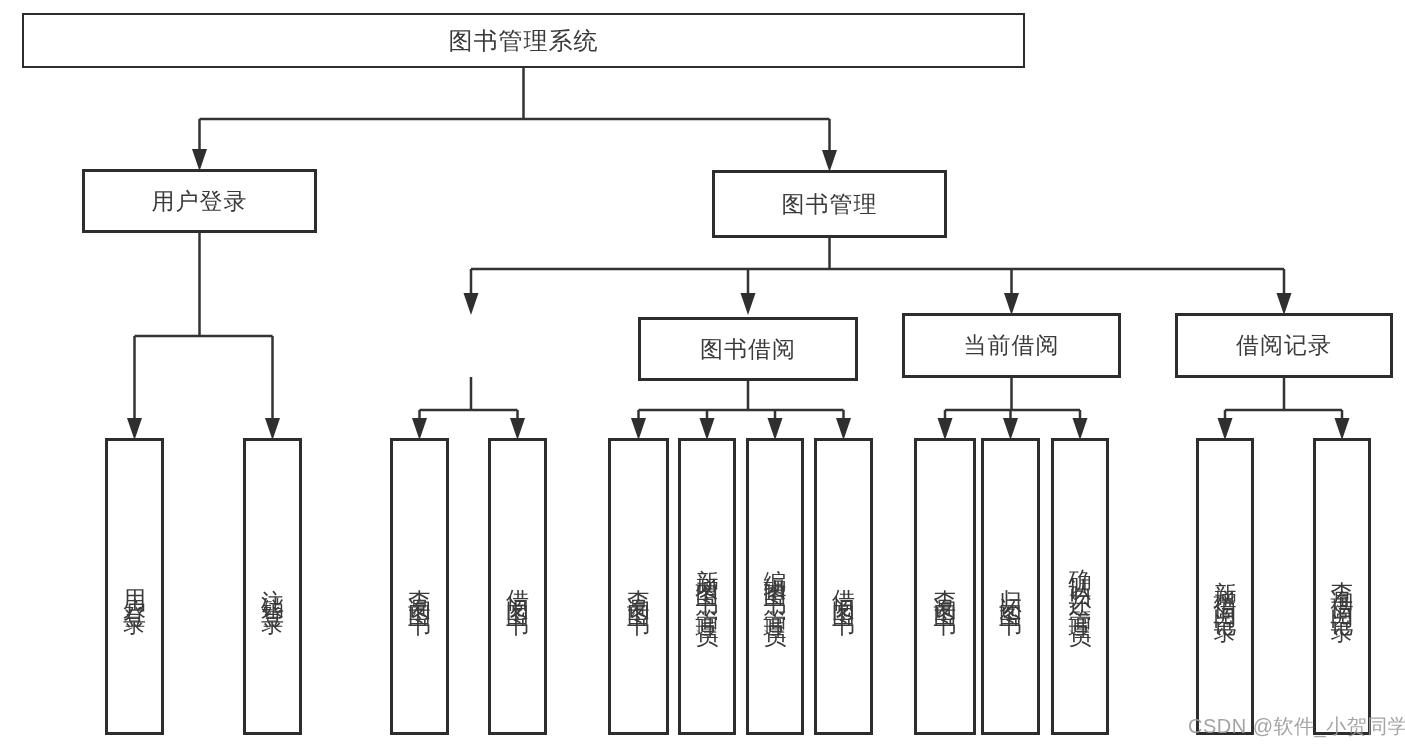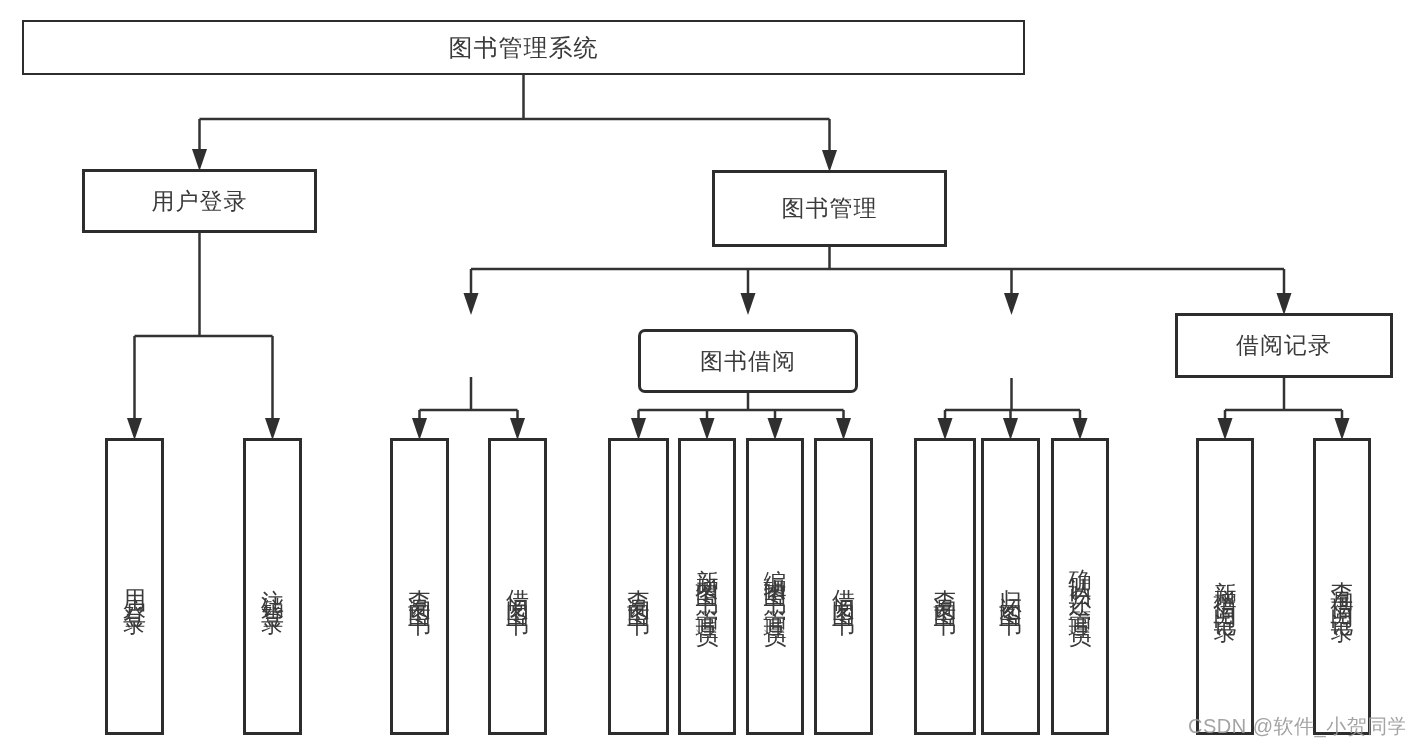--- a/index.html
+++ b/index.html
@@ -29,21 +29,21 @@
   .node {
     position: absolute;
     box-sizing: border-box;
     background: #ffffff;
     border: 3px solid #2d2d2d;
     display: flex;
     align-items: center;
     justify-content: center;
     z-index: 2;
   }
-  .node.root { border-width: 2px; margin-top: 7px; }
+  .node.root { border-width: 2px; }
   .hlabel {
     font-size: 23px;
     color: #3a3a3a;
     letter-spacing: 1px;
     white-space: nowrap;
     line-height: 1;
   }
   .root-label { font-size: 24px; }
   .vlabel {
     writing-mode: vertical-rl;
@@ -132,26 +132,29 @@
     <polygon class="ahead" points="1334.5,418 1349.5,418 1342,440"></polygon>
   </svg>
 
   <div class="node root" style="left:22px; top:13px; width:1003px; height:55px;">
     <span class="hlabel root-label">图书管理系统</span>
   </div>
 
   <div class="node" style="left:82px; top:169px; width:235px; height:64px;">
     <span class="hlabel">用户登录</span>
   </div>
-  <div class="node" style="left:712px; top:170px; width:235px; height:77px;">
+  <div class="node" style="left:712px; top:170px; width:235px; height:68px;">
     <span class="hlabel">图书管理</span>
   </div>
 
-  <div class="node" style="left:638px; top:329px; width:220px; height:64px;border-radius:7px;">
+  <div class="node" style="left:638px; top:317px; width:220px; height:64px;">
     <span class="hlabel">图书借阅</span>
+  </div>
+  <div class="node" style="left:902px; top:313px; width:219px; height:65px;">
+    <span class="hlabel">当前借阅</span>
   </div>
   <div class="node" style="left:1175px; top:313px; width:218px; height:65px;">
     <span class="hlabel">借阅记录</span>
   </div>
 
   <div class="node" style="left:105px; top:438px; width:59px; height:297px;">
     <span class="vlabel">用户登录</span>
   </div>
   <div class="node" style="left:243px; top:438px; width:59px; height:297px;">
     <span class="vlabel">注销登录</span>

